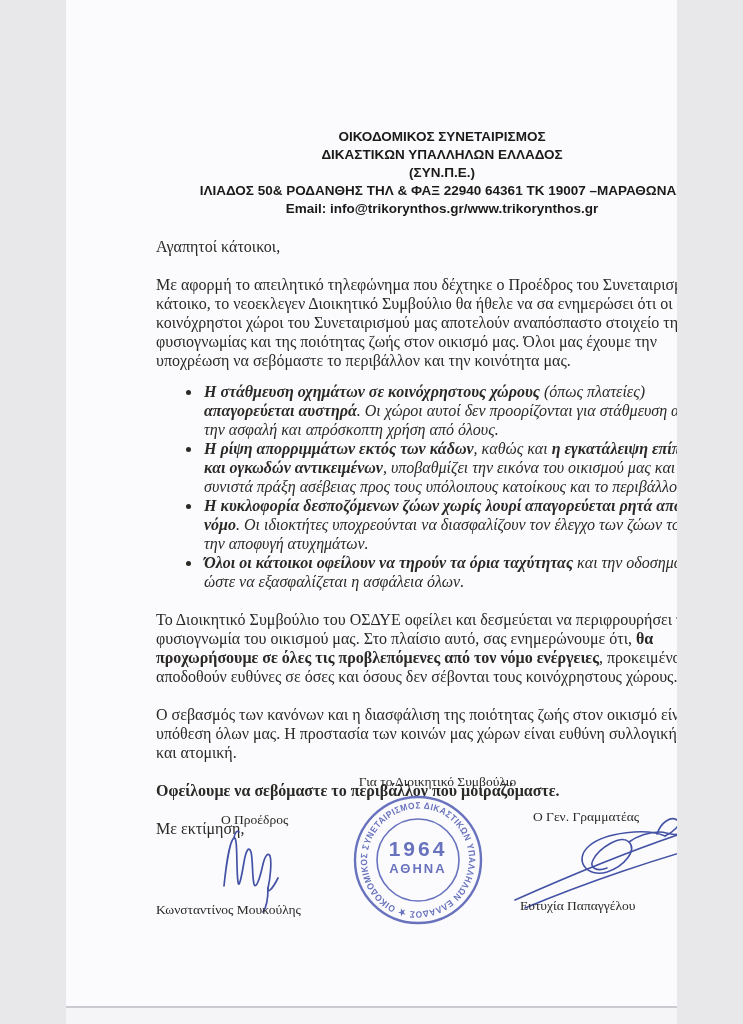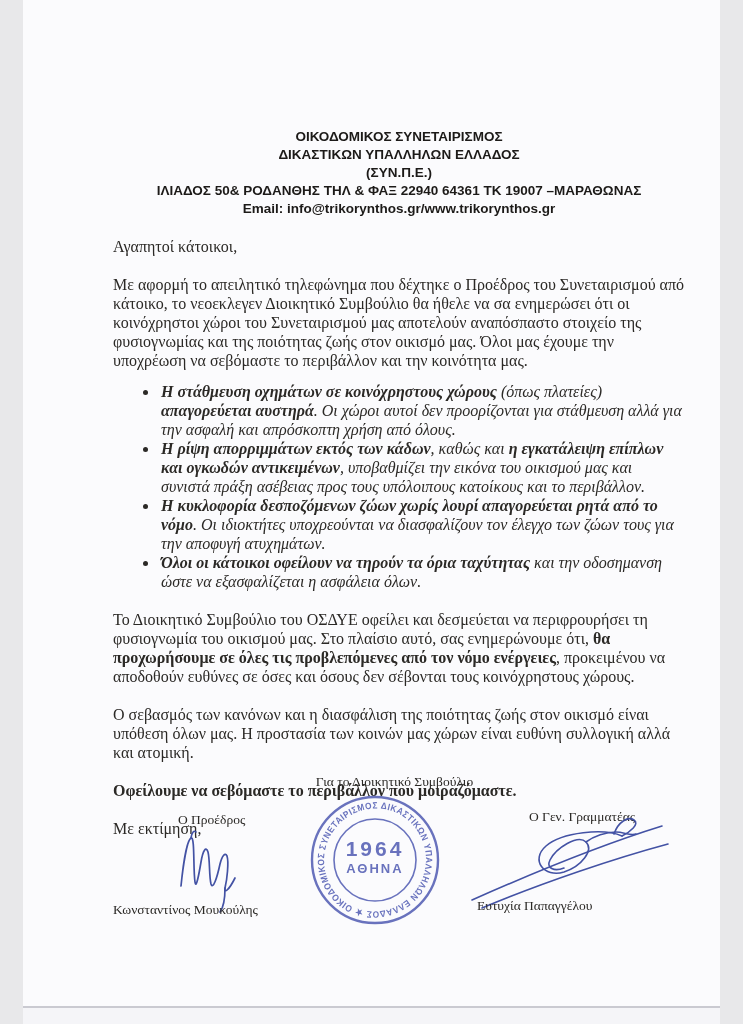--- a/index.html
+++ b/index.html
@@ -1,37 +1,37 @@
 <!DOCTYPE html>
 <html><head>
 <meta charset="utf-8">
 <style>
   html,body{margin:0;padding:0;background:#e8e8ea;}
   .page{
-    position:relative;width:697px;height:1024px;margin:0 auto;
+    position:relative;width:611px;height:1024px;margin:0 auto;
     background:#fbfbfd;overflow:hidden;
     font-family:"Liberation Serif",serif;color:#2b2926;
   }
   .content{position:absolute;left:90px;top:0;width:572px;}
   .letterhead{
     margin-top:128px;text-align:center;
     font-family:"Liberation Sans",sans-serif;font-weight:bold;
     font-size:13.5px;line-height:18px;color:#1c1a18;
   }
   .body-text{font-size:16px;line-height:19px;}
   .salutation{margin-top:16px;}
   p.para{margin:19px 0 0 0;}
   .b{font-weight:bold;}
   ul.rules{margin:12px 0 0 0;padding:0 0 0 46px;}
   ul.rules li{margin:0;padding-left:2px;line-height:19px;font-style:italic;}
   .bold-line{font-weight:bold;}
   .sig-block{position:absolute;left:0;top:772px;width:743px;height:250px;font-size:13.5px;}
   .committee{position:absolute;left:0;top:2px;width:100%;text-align:center;}
   .role-left{position:absolute;left:155px;top:40px;}
-  .role-right{position:absolute;left:506px;top:37px;}
+  .role-right{position:absolute;left:467px;top:37px;}
   .name-left{position:absolute;left:90px;top:130px;}
   .name-right{position:absolute;left:454px;top:126px;}
   .stamp{position:absolute;left:282px;top:18px;width:140px;height:140px;opacity:.88;}
   .sig-svg{position:absolute;}
   .sig-l{left:150px;top:52px;}
   .sig-r{left:443px;top:40px;}
   .scan-edge{position:absolute;left:0;top:1006px;width:743px;height:2px;background:#b9bac2;opacity:.75;}
   .scan-below{position:absolute;left:0;top:1008px;width:743px;height:16px;background:#f5f5f8;}
   .stamp text{font-family:"Liberation Sans",sans-serif;}
 </style>

